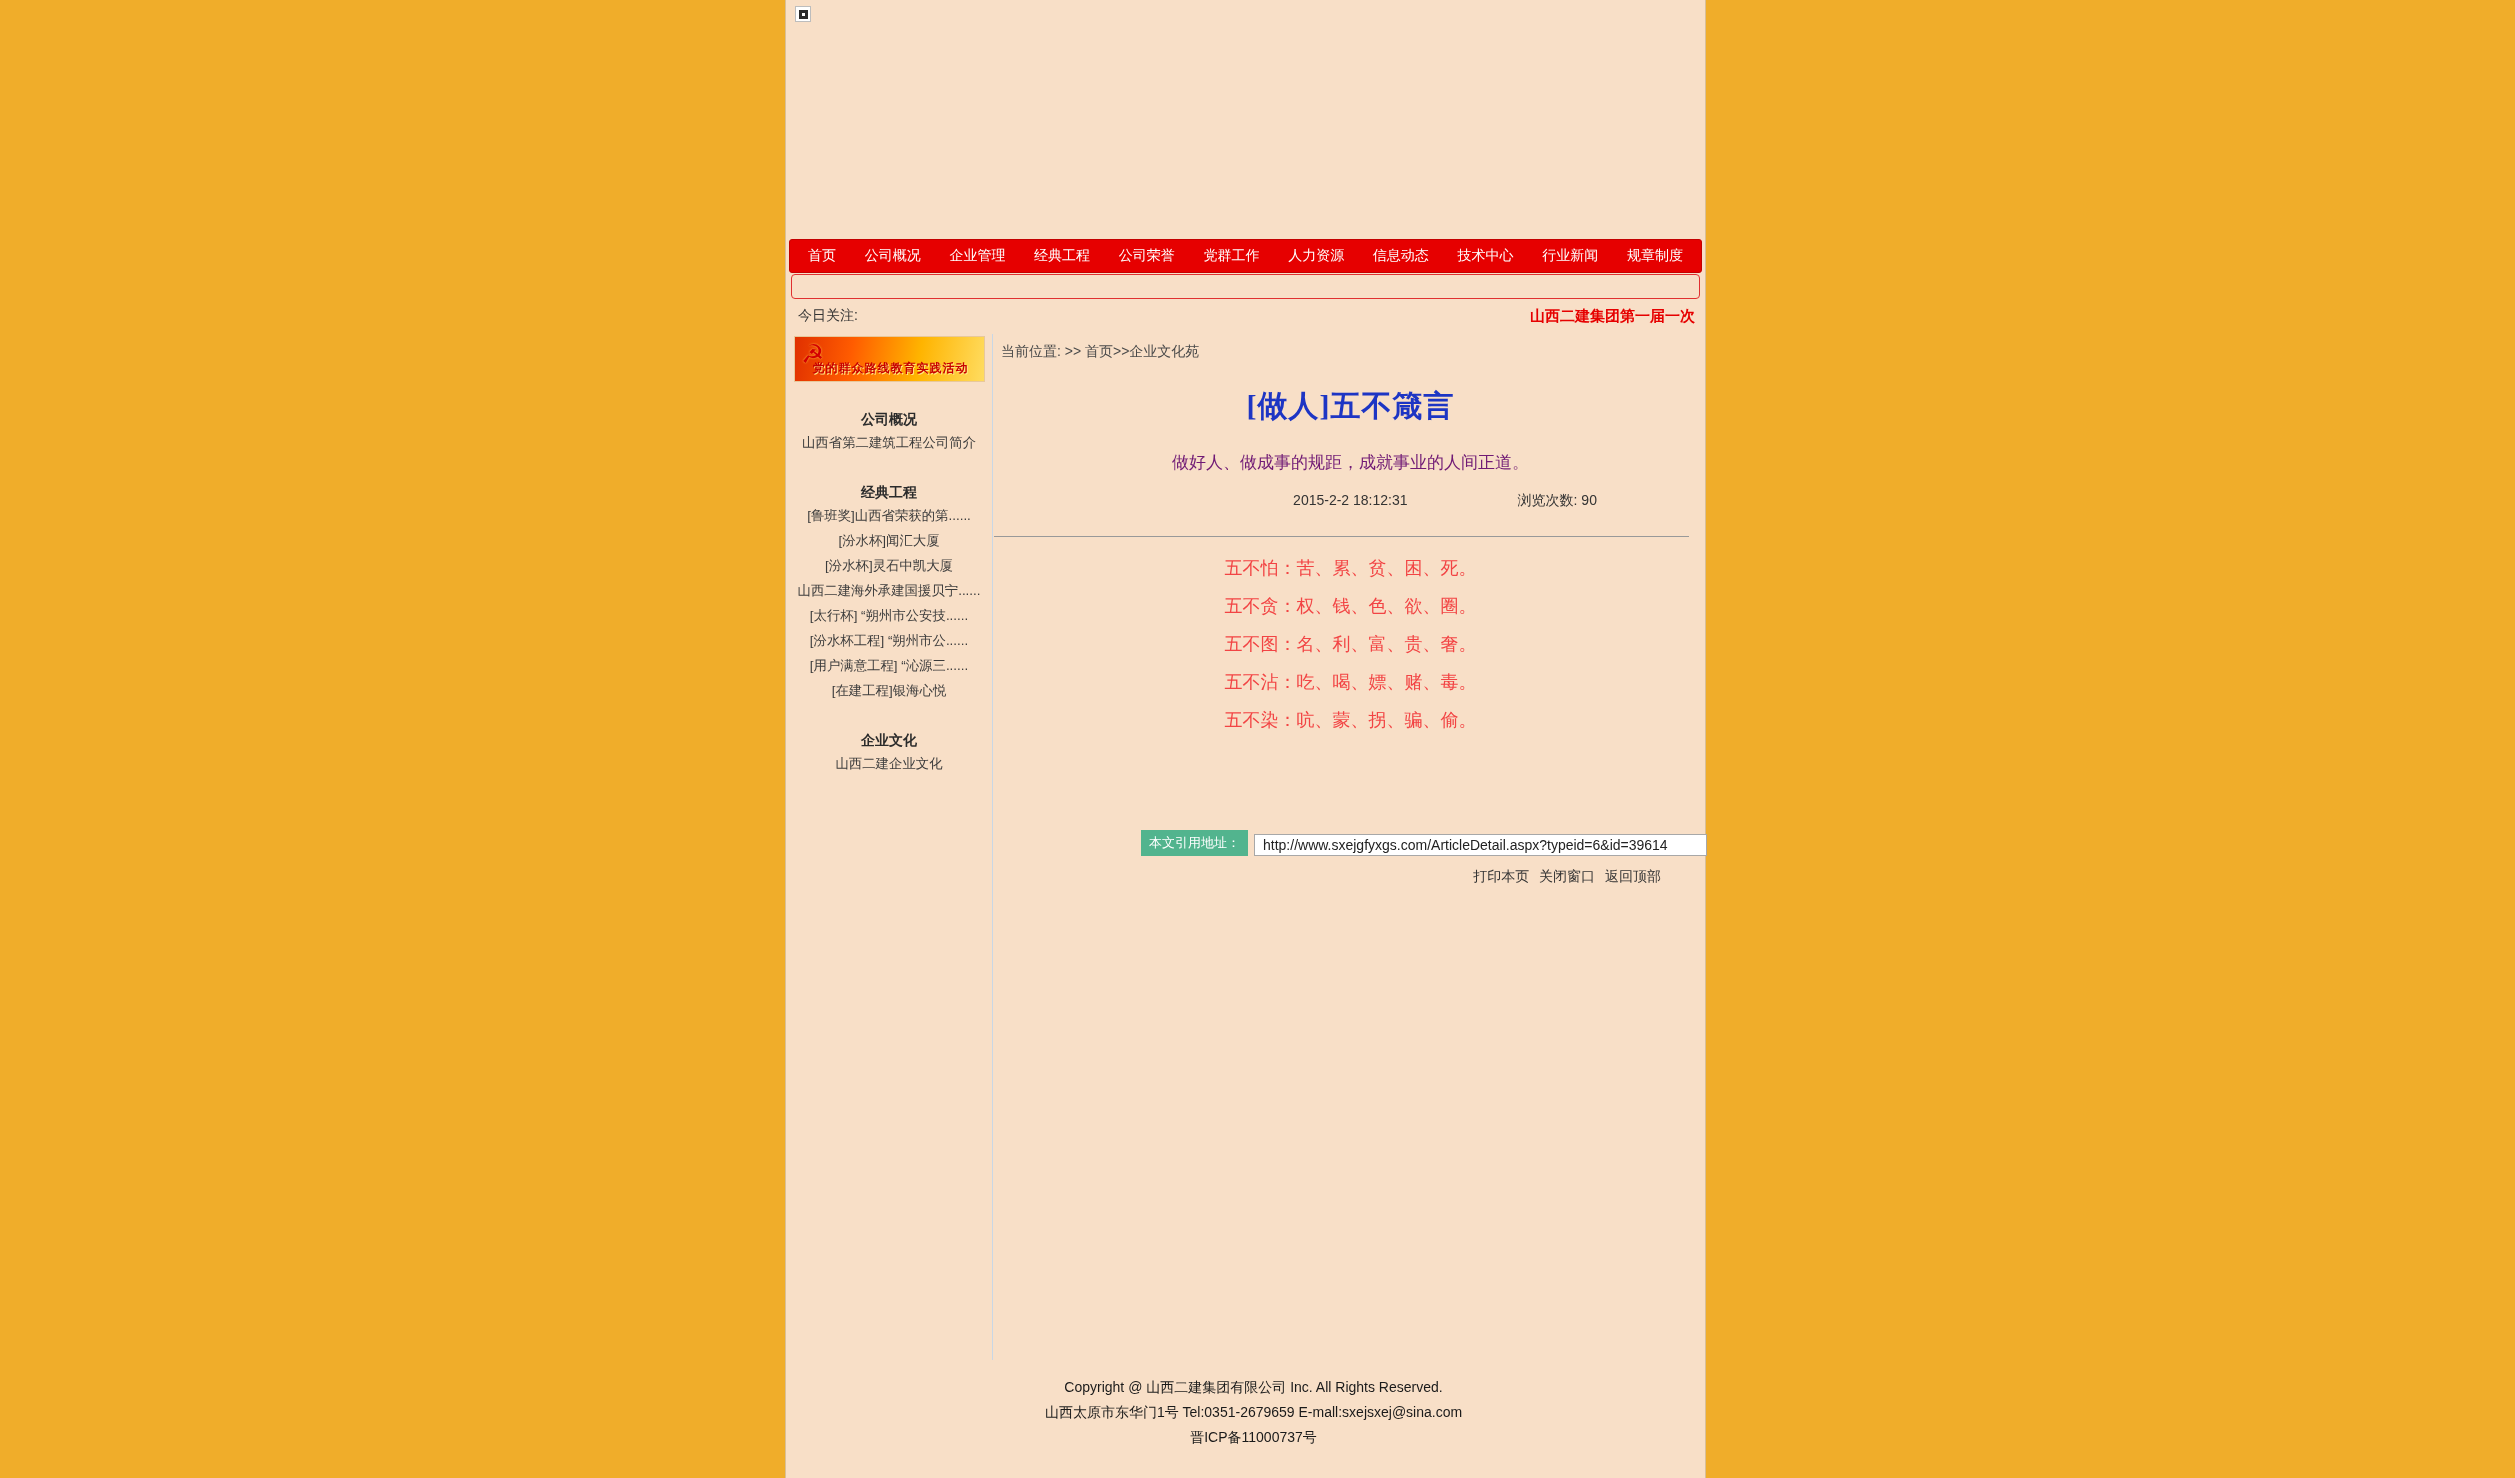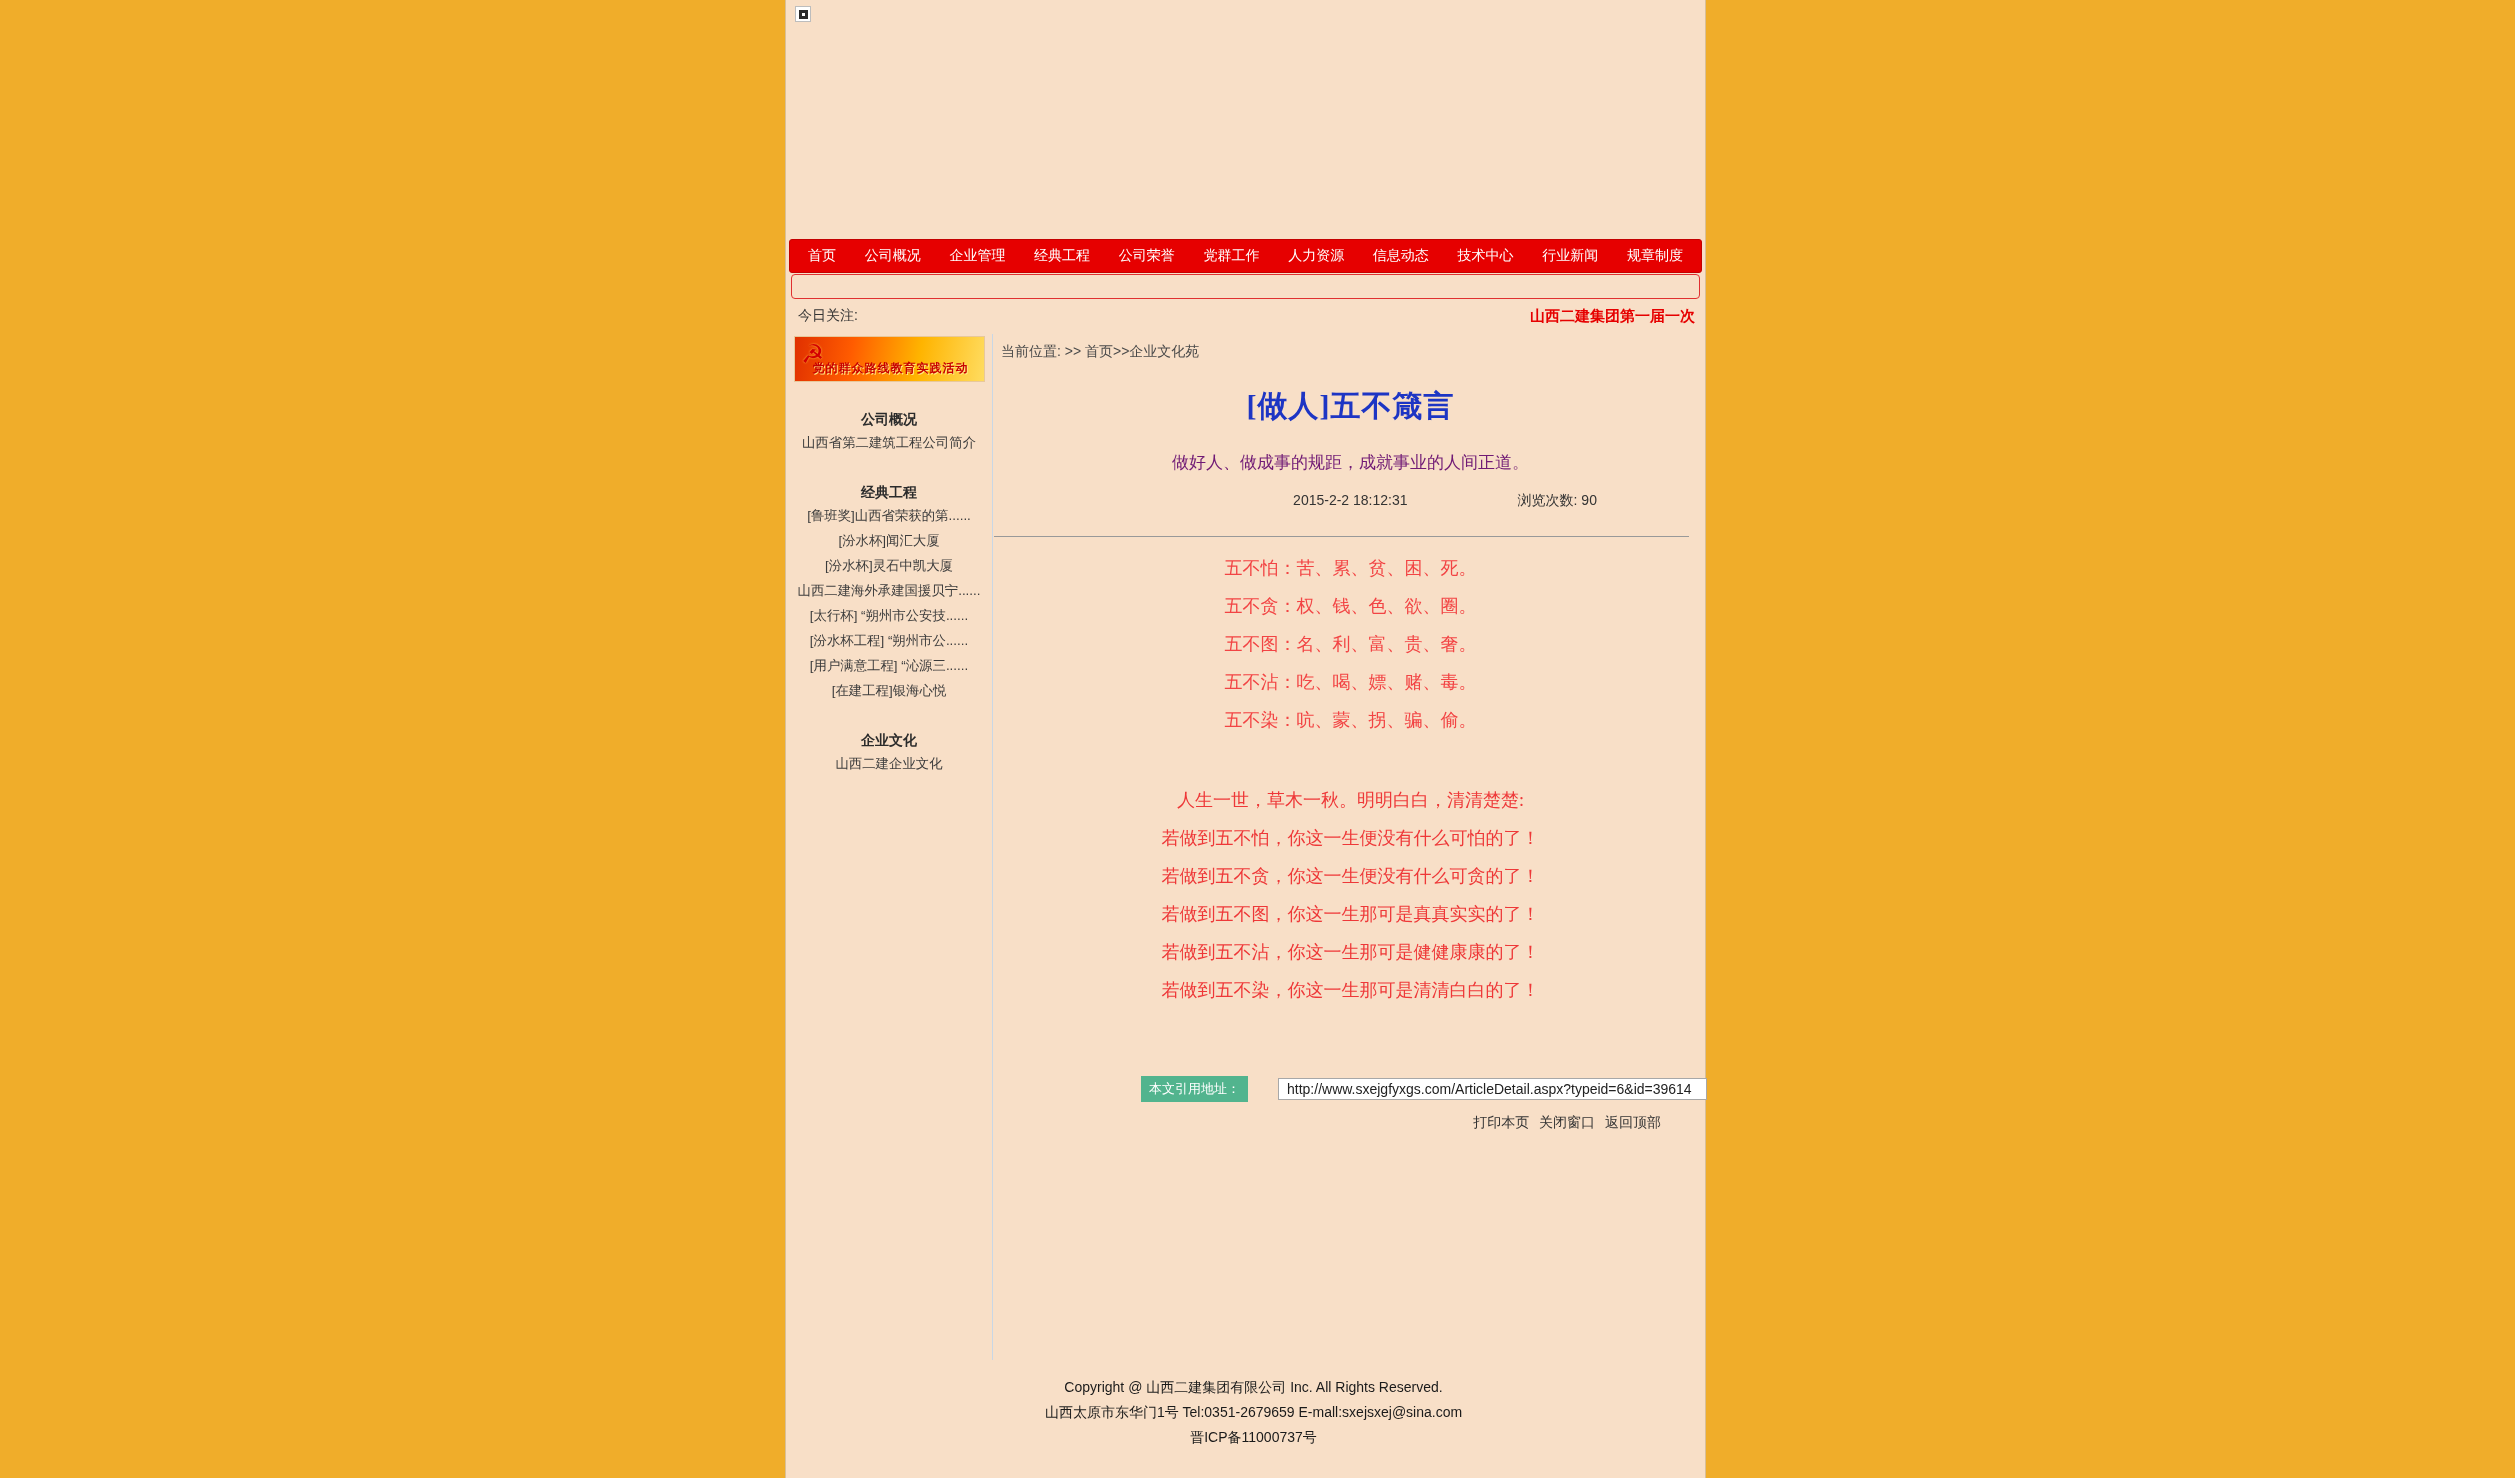--- a/index.html
+++ b/index.html
@@ -94,21 +94,21 @@
     margin-top: 12px; text-align: center;
     font-family: "Liberation Serif", "DejaVu Serif", serif;
     font-size: 18px; color: #f24444; line-height: 38px;
   }
   .reflections {
     margin-top: 42px; text-align: center;
     font-family: "Liberation Serif", "DejaVu Serif", serif;
     font-size: 18px; color: #ee3838; line-height: 38px;
   }
   .citation-row {
-    margin: 67px 0 0 147px; display: flex; align-items: center; gap: 24px;
+    margin: 91px 0 0 147px; display: flex; align-items: flex-end;
   }
   .cite-label {
     background: #52b48e; color: #ffffff; font-size: 13px;
     padding: 4px 8px; white-space: nowrap;
   }
   .cite-input {
     margin-left: 6px; width: 522px; height: 22px;
     border: 1px solid #a8a8a8; background: #ffffff;
     font-size: 14px; color: #222222; padding: 1px 8px;
     font-family: "Liberation Sans", "DejaVu Sans", sans-serif;
@@ -192,28 +192,20 @@
     <div class="hr-line"></div>
 
     <div class="maxims">
       <div>五不怕：苦、累、贫、困、死。</div>
       <div>五不贪：权、钱、色、欲、圈。</div>
       <div>五不图：名、利、富、贵、奢。</div>
       <div>五不沾：吃、喝、嫖、赌、毒。</div>
       <div>五不染：吭、蒙、拐、骗、偷。</div>
     </div>
 
-    <div class="reflections">
-      <div>人生一世，草木一秋。明明白白，清清楚楚:</div>
-      <div>若做到五不怕，你这一生便没有什么可怕的了！</div>
-      <div>若做到五不贪，你这一生便没有什么可贪的了！</div>
-      <div>若做到五不图，你这一生那可是真真实实的了！</div>
-      <div>若做到五不沾，你这一生那可是健健康康的了！</div>
-      <div>若做到五不染，你这一生那可是清清白白的了！</div>
-    </div>
 
     <div class="citation-row">
       <span class="cite-label">本文引用地址：</span>
       <input class="cite-input" type="text" value="http://www.sxejgfyxgs.com/ArticleDetail.aspx?typeid=6&amp;id=39614" style="">
     </div>
 
     <div class="actions-row">
       <span class="action-link">打印本页</span>
       <span class="action-link">关闭窗口</span>
       <span class="action-link">返回顶部</span>

